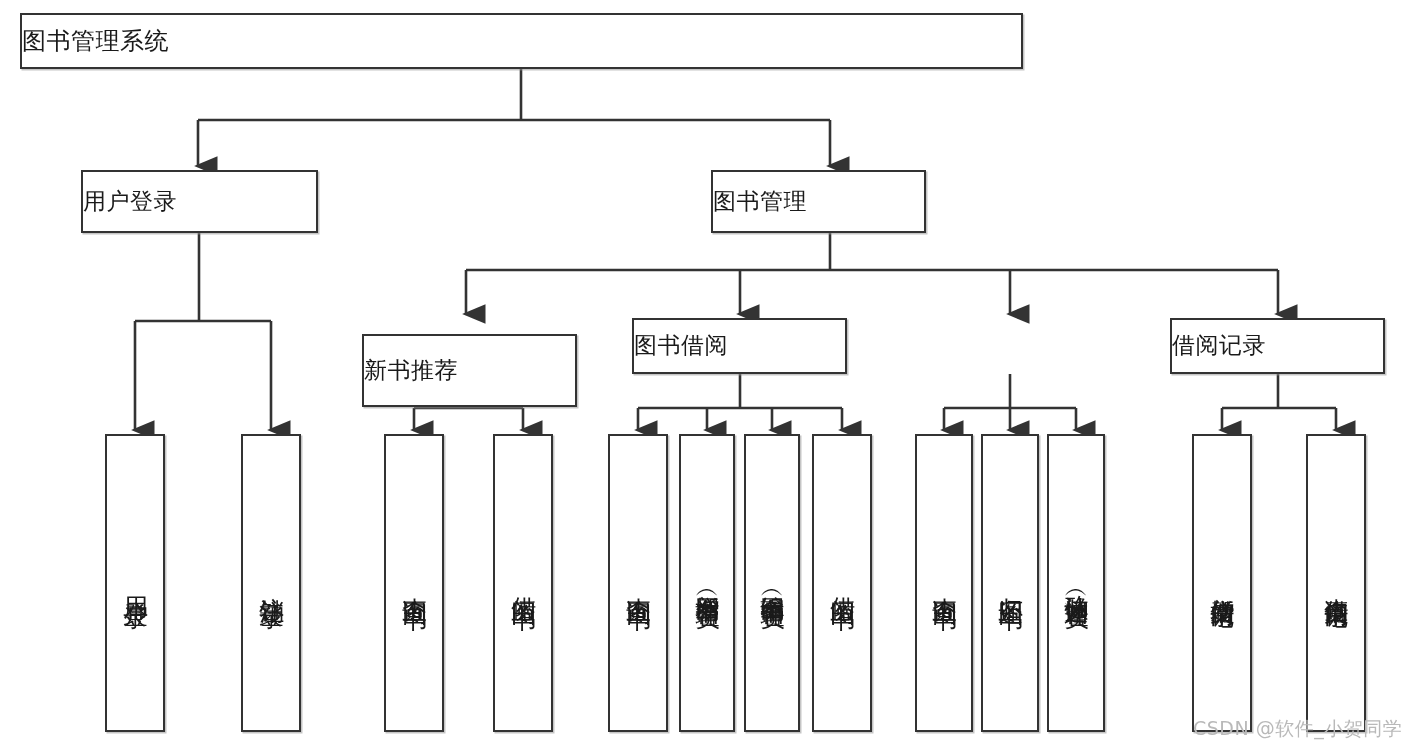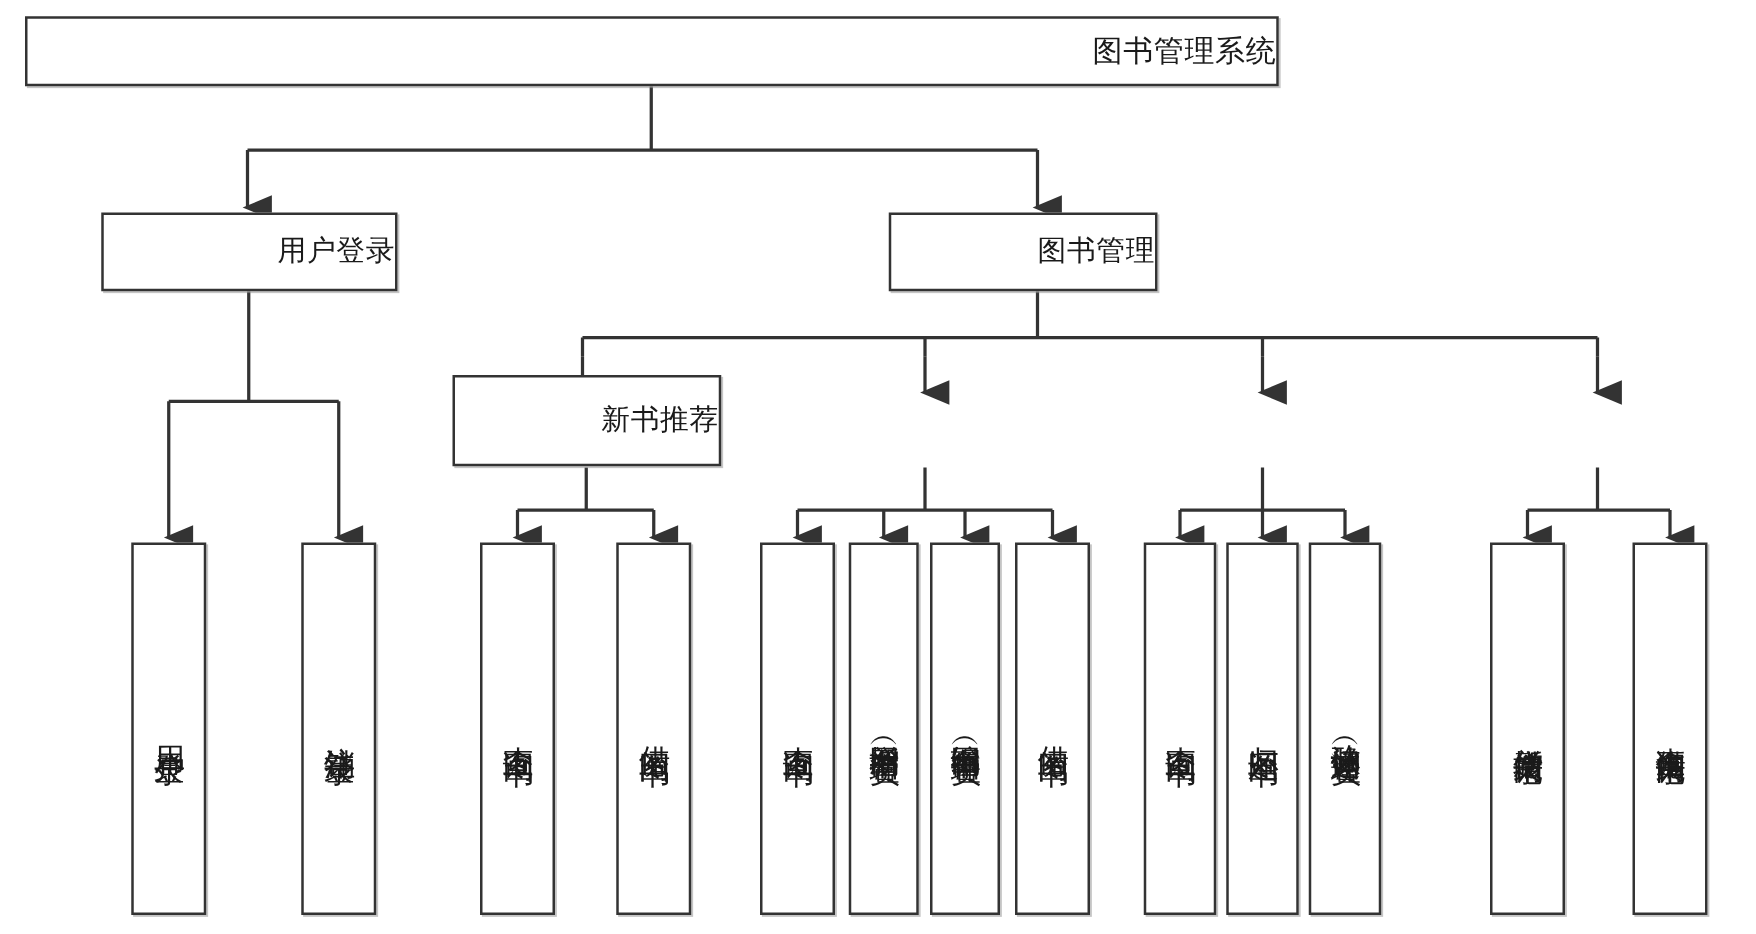--- a/index.html
+++ b/index.html
@@ -26,21 +26,21 @@
     pointer-events: none;
   }
   .node {
     position: absolute;
     box-sizing: border-box;
     background: #ffffff;
     border: 2.5px solid #333333;
     box-shadow: 1.5px 1.5px 0 rgba(150,150,150,0.55);
     display: flex;
     align-items: center;
-    justify-content: flex-end;
+    justify-content: flex-start;
     color: #1a1a1a;
   }
   .node .lbl {
     display: block;
     text-align: center;
     line-height: 1.18;
     white-space: nowrap;
   }
   
   .node.h .lbl {
@@ -146,22 +146,28 @@
     <span class="lbl">图书管理系统</span>
   </div>
 
   <div class="node h" style="left:81px; top:170px; width:237px; height:63px;">
     <span class="lbl">用户登录</span>
   </div>
   <div class="node h" style="left:711px; top:170px; width:215px; height:63px;">
     <span class="lbl">图书管理</span>
   </div>
 
-  <div class="node h" style="left:362px; top:300px; width:215px; height:73px;">
+  <div class="node h" style="left:362px; top:334px; width:215px; height:73px;">
     <span class="lbl">新书推荐</span>
+  </div>
+  <div class="node h" style="left:632px; top:318px; width:215px; height:56px;">
+    <span class="lbl">图书借阅</span>
+  </div>
+  <div class="node h" style="left:1170px; top:318px; width:215px; height:56px;">
+    <span class="lbl">借阅记录</span>
   </div>
 
   <div class="node v" style="left:105px; top:434px; width:60px; height:298px;">
     <span class="lbl">用户登录</span>
   </div>
   <div class="node v" style="left:241px; top:434px; width:60px; height:298px;">
     <span class="lbl">注销登录</span>
   </div>
 
   <div class="node v" style="left:384px; top:434px; width:60px; height:298px;">
@@ -194,14 +200,15 @@
     <span class="lbl">确认归还（管理员）</span>
   </div>
 
   <div class="node v tight" style="left:1192px; top:434px; width:60px; height:298px;">
     <span class="lbl">新增借阅记录</span>
   </div>
   <div class="node v tight" style="left:1306px; top:434px; width:60px; height:298px;">
     <span class="lbl">查询借阅记录</span>
   </div>
 
+  <div class="watermark" style="left:1193px; top:716px;">CSDN @软件_小贺同学</div>
 
 </div>
 
 </body></html>

